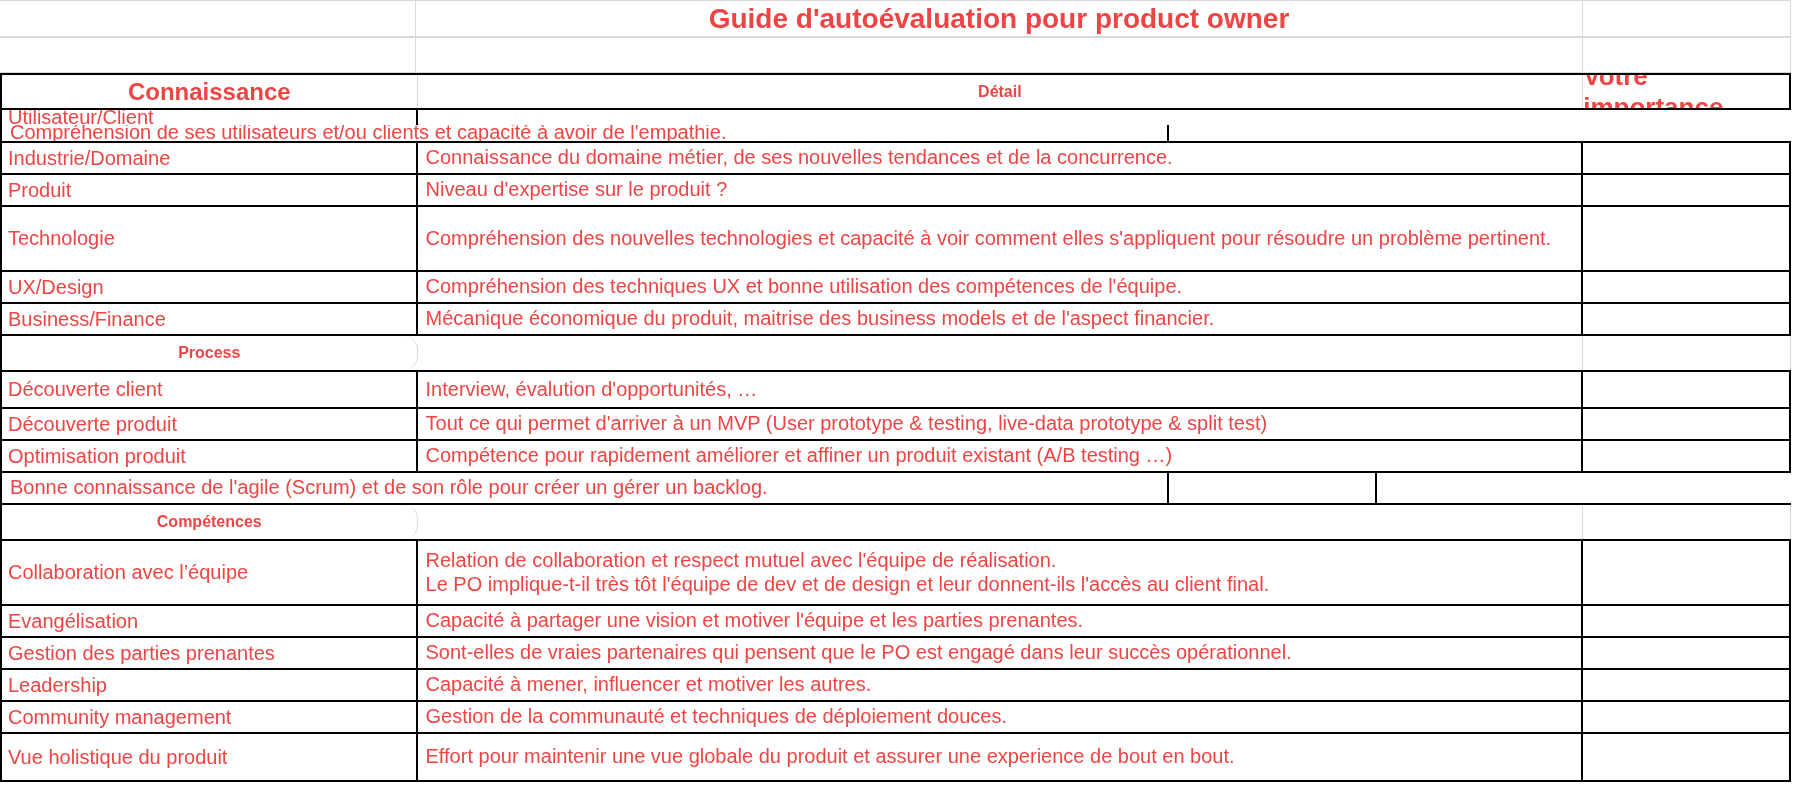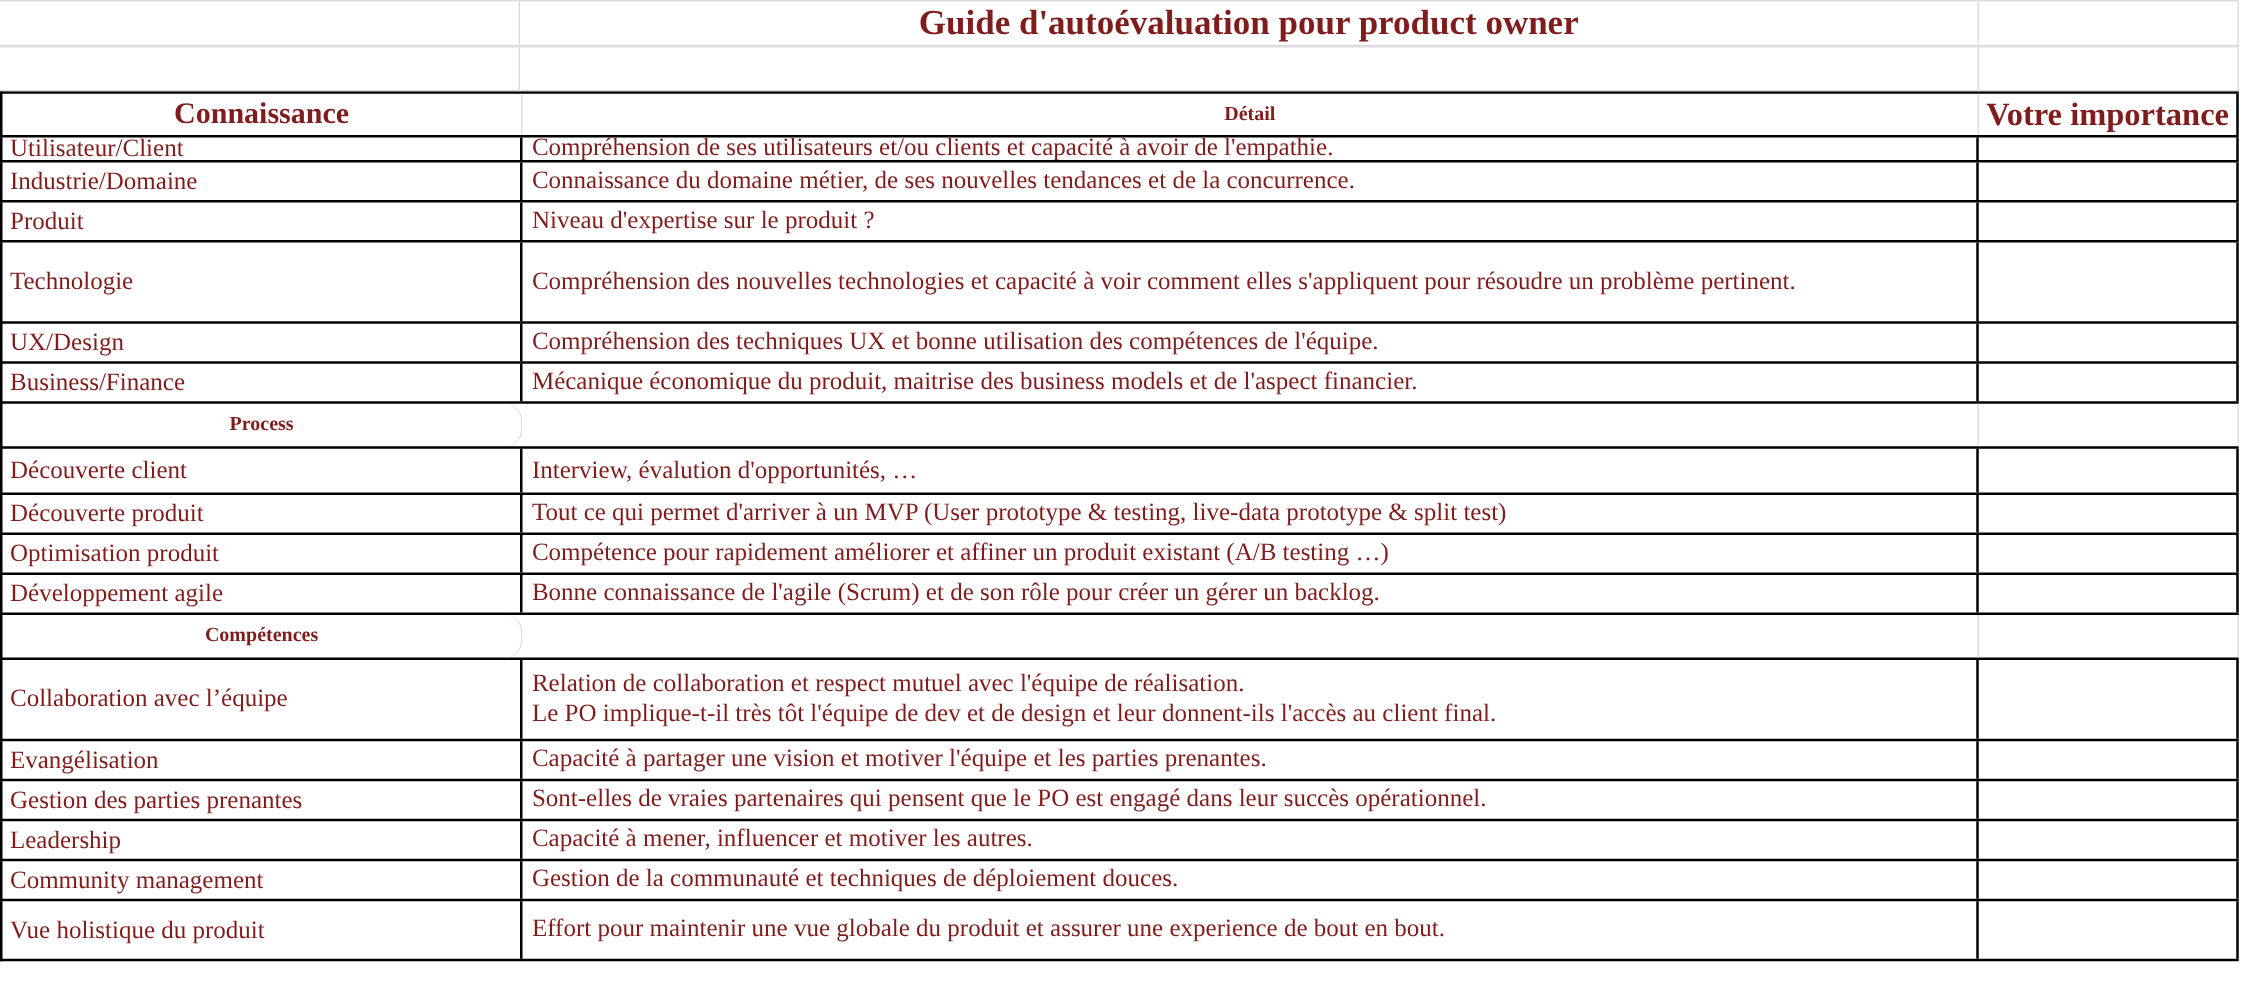--- a/index.html
+++ b/index.html
@@ -1,18 +1,18 @@
 <!DOCTYPE html>
 <html><head>
 <meta charset="utf-8">
 <style>
   html,body { margin:0; padding:0; background:#ffffff; }
   .sheet {
     width:1800px; height:798px; background:#ffffff; overflow:hidden;
-    font-family:Liberation Serif, serif; color:#7f1d1d;
+    font-family:Liberation Sans, sans-serif; color:#ef4444;
     position:relative;
   }
   .tbl { width:1791px; }
   .row { display:flex; box-sizing:border-box; }
   .cell { box-sizing:border-box; display:flex; align-items:center; overflow:hidden; }
   .c1 { width:416px; }
   .c2 { width:1167px; }
   .c3 { width:208px; }
 
   
@@ -32,21 +32,21 @@
   .r-data .cell { border-right:2px solid #000; }
   .label { padding-left:6px; font-size:20px; }
   .detail { padding-left:8px; padding-right:6px; font-size:20px; line-height:1.18; white-space:pre-line; }
 
   
   .r-section { border-left:2px solid #000; border-bottom:2px solid #000; }
   .r-section .cell { border-right:1px solid #d9d9d9; }
   .r-section .c1 { justify-content:center; font-weight:bold; font-size:16px;border-radius:14px; }
 
   
-  .h37{height:37px;} .h36{height:36px;} .h33{height:20px;} .h32{height:32px;}
+  .h37{height:37px;} .h36{height:36px;} .h33{height:33px;flex-direction:column;} .h32{height:32px;}
   .h31{height:48px;} .h65{height:65px;}
 </style>
 </head>
 <body>
 
 <div class="sheet">
   <div class="tbl">
 
     <div class="row r-plain h37">
       <div class="cell c1"></div>
@@ -112,21 +112,20 @@
       <div class="cell c1 label">Découverte produit</div>
       <div class="cell c2 detail">Tout ce qui permet d'arriver à un MVP (User prototype &amp; testing, live-data prototype &amp; split test)</div>
       <div class="cell c3"></div>
     </div>
     <div class="row r-data h32">
       <div class="cell c1 label">Optimisation produit</div>
       <div class="cell c2 detail">Compétence pour rapidement améliorer et affiner un produit existant (A/B testing …)</div>
       <div class="cell c3"></div>
     </div>
     <div class="row r-data h32">
-      <div class="cell c1 label">Développement agile</div>
       <div class="cell c2 detail">Bonne connaissance de l'agile (Scrum) et de son rôle pour créer un gérer un backlog.</div>
       <div class="cell c3"></div>
     </div>
 
     <div class="row r-section h36">
       <div class="cell c1">Compétences</div>
       <div class="cell c2"></div>
       <div class="cell c3"></div>
     </div>
 

